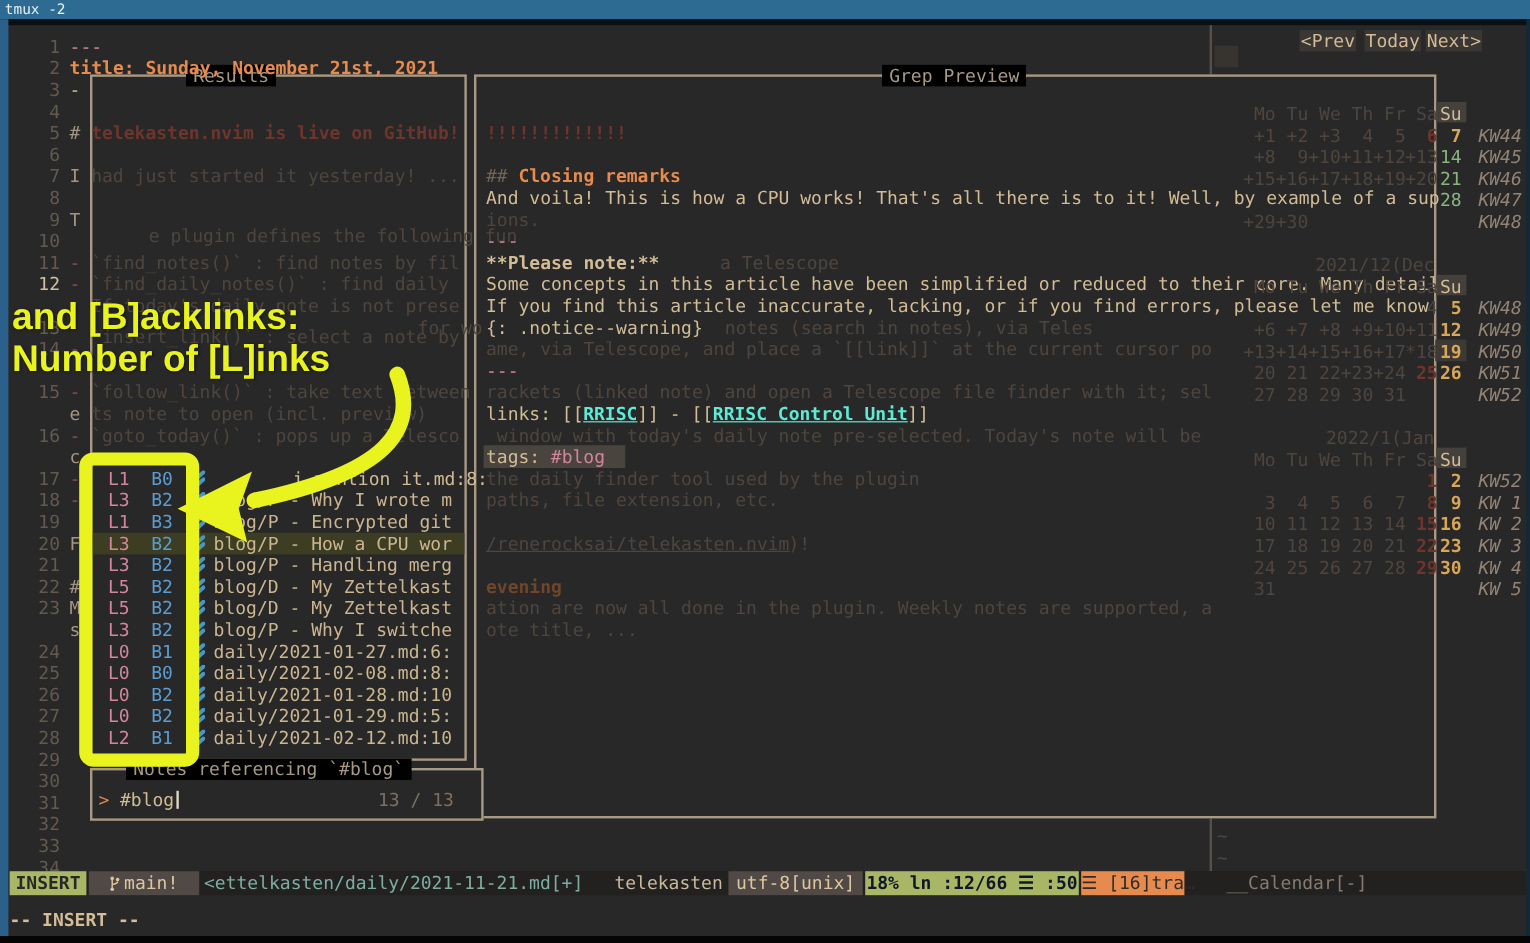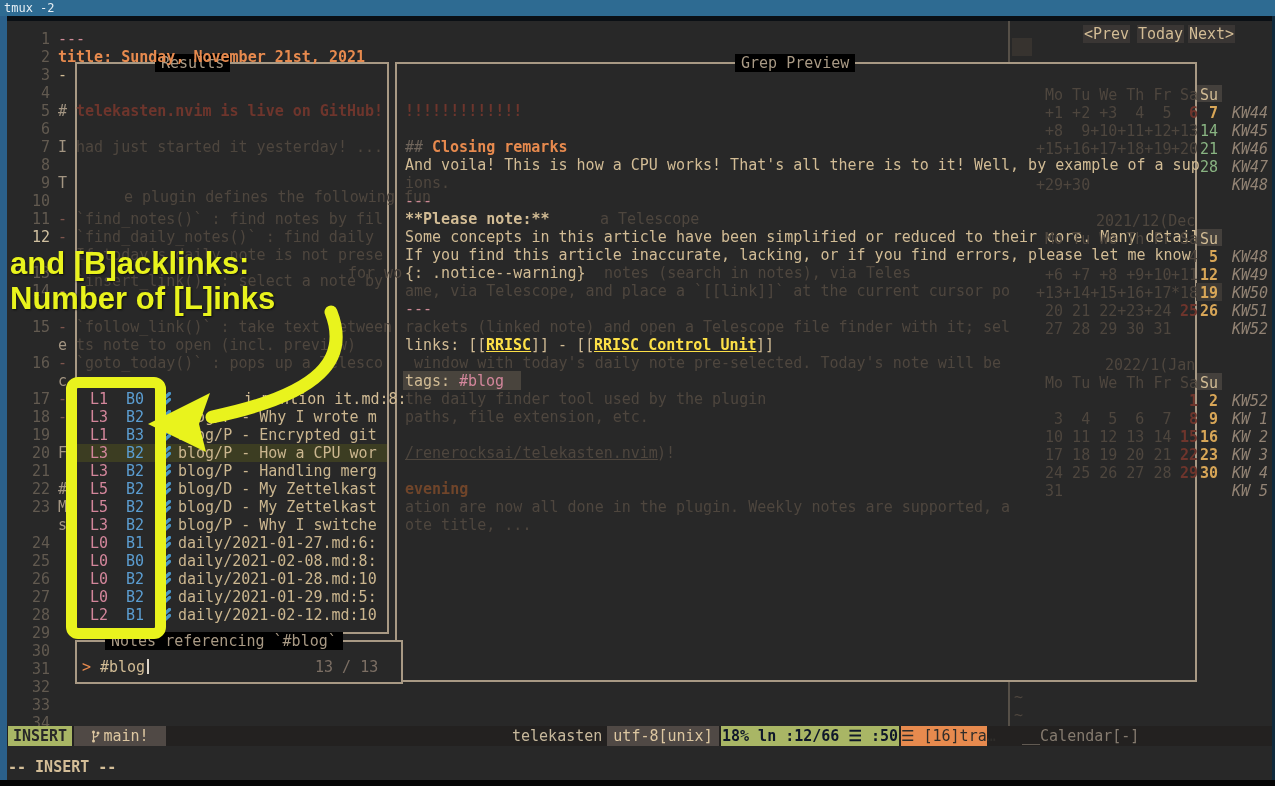--- a/index.html
+++ b/index.html
@@ -16,21 +16,21 @@
   .gnum{left:8px;width:42px;text-align:right;color:#625a50;}
   .gnum.cur{color:#d0c0a0;}
   .fg{color:#d2bc95;}.fgb{color:#d2bc95;font-weight:bold;}
   .dim{color:#4e463e;}.dim2{color:#6f655b;}
   .dimred{color:#6e352c;font-weight:bold;}
   .dimor{color:#70452a;font-weight:bold;}
   .gutch{color:#a39582;}
   .dash{color:#7d554d;}
   .pink{color:#cf8a96;}
   .orangeb{color:#e78a4e;font-weight:bold;}
-  .greenul{color:#fde047;font-weight:bold;text-decoration:underline;}
+  .greenul{color:#5eead4;font-weight:bold;text-decoration:underline;}
   .tagname{color:#d3869b;}
   .dimul{text-decoration:underline;}
   .tagbg{background:#49443d;}
   .subg{background:#44403c;}
   .rowhl{background:#3d3935;}
   .mini{background:#37332f;}
   .sun-o{color:#d8a657;font-weight:bold;}
   .sun-t{color:#89b482;}
   .suhdr{color:#d2bc95;}
   .kw{color:#928374;font-style:italic;}
@@ -438,20 +438,21 @@
   </div>
 
   <div class="sline">
     <span class="seg mode">INSERT</span>
     <span class="seg branch"><svg width="9" height="13" viewBox="0 0 9 13">
           <circle cx="2.5" cy="2" r="1.5" fill="#ddc7a1"></circle>
           <circle cx="7" cy="3" r="1.5" fill="#ddc7a1"></circle>
           <circle cx="2.5" cy="11" r="1.5" fill="#ddc7a1"></circle>
           <path d="M2.5 3 v7 M2.5 7 C6 7 7 5 7 4.5" fill="none" stroke="#ddc7a1" stroke-width="1.2"></path>
         </svg><span>main!</span></span>
+    <span class="seg fpath">&lt;ettelkasten/daily/2021-11-21.md[+]</span>
     <span class="seg plug">telekasten</span>
     <span class="seg enc">utf-8[unix]</span>
     <span class="seg pos">18% ln :12/66 ☰ :50</span>
     <span class="seg warn">☰ [16]tra…</span>
     <span class="seg caltitle">__Calendar[-]</span>
   </div>
   <div class="cmdline">-- INSERT --</div>
 
   <div class="frameL"></div>
   <div class="frameR"></div>

